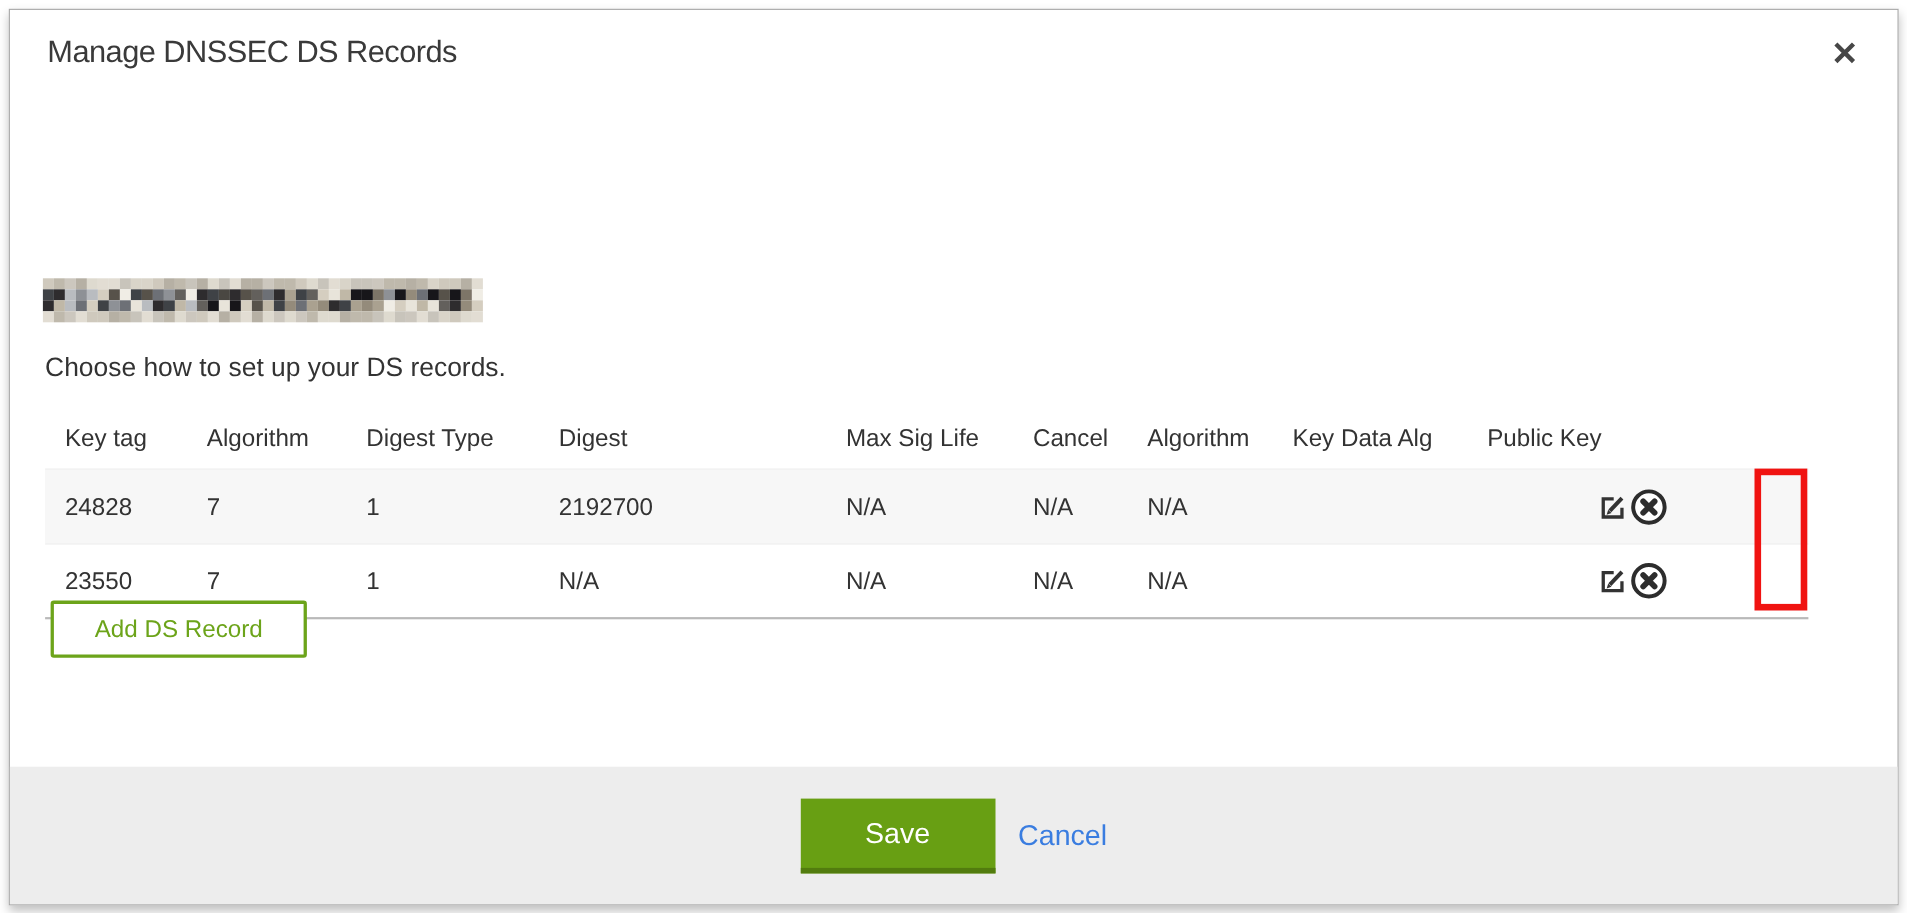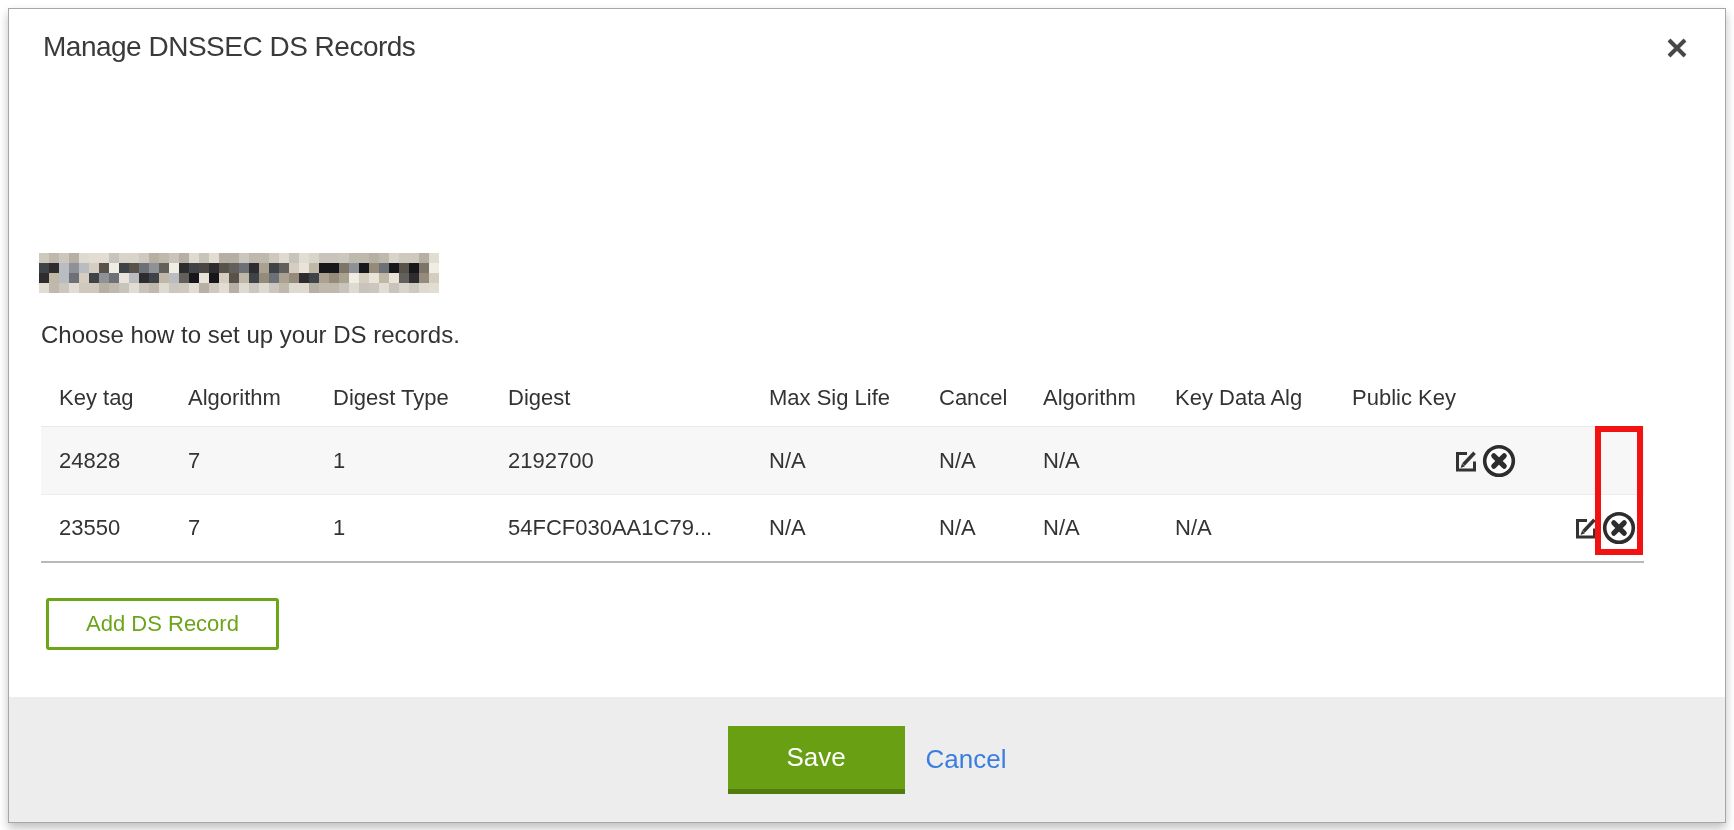--- a/index.html
+++ b/index.html
@@ -74,21 +74,21 @@
     gap: 4px;
     padding-right: 8px;
     height: 100%;
   }
   .icon-btn {
     background: none; border: none; padding: 0; margin: 0;
     cursor: pointer; line-height: 0;
   }
   .add-btn {
     position: absolute;
-    left: 37px; top: 589px;
+    left: 37px; top: 537px;
     width: 233px; height: 52px;
     background: #ffffff;
     border: 3px solid #6ca41a;
     border-radius: 3px;
     color: #6ca41a;
     font-size: 22px;
     font-family: "Liberation Sans", sans-serif;
     cursor: pointer;
   }
   .footer {
@@ -340,21 +340,20 @@
             <path d="M11.8 11.8 L22.2 22.2 M22.2 11.8 L11.8 22.2" stroke="#2d2d2d" stroke-width="5.2" stroke-linecap="round" fill="none"></path>
           </svg>
         </button>
       </div>
     </div>
 
     <div class="trow tdata">
       <div class="cell">23550</div>
       <div class="cell">7</div>
       <div class="cell">1</div>
-      <div class="cell">54FCF030AA1C79...</div>
       <div class="cell">N/A</div>
       <div class="cell">N/A</div>
       <div class="cell">N/A</div>
       <div class="cell">N/A</div>
       <div class="cell"></div>
       <div class="cell-actions">
         <button class="icon-btn">
           <svg width="24" height="24" viewBox="0 0 24 24">
             <path d="M20.5 12.5 V21 H3.5 V4.5 H13" fill="none" stroke="#333" stroke-width="3"></path>
             <path d="M9.5 15.5 L20.5 3.8" stroke="#333" stroke-width="3.6" fill="none"></path>

